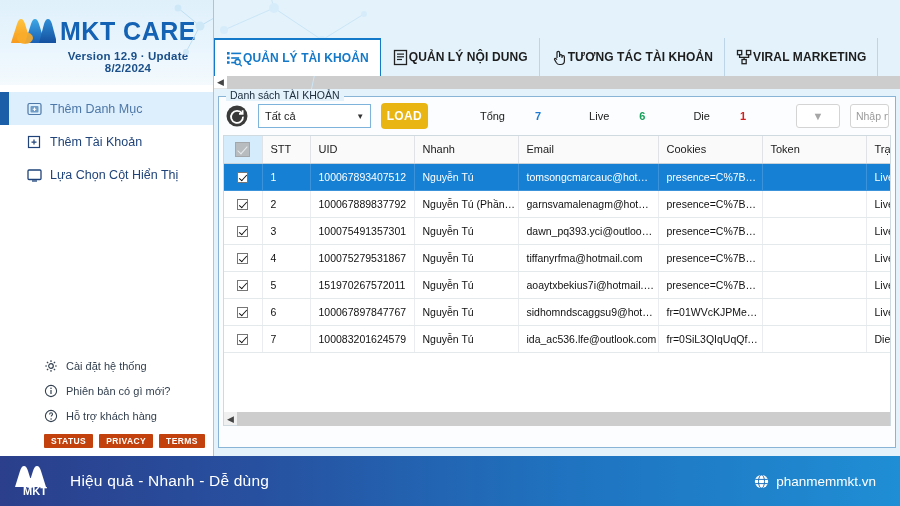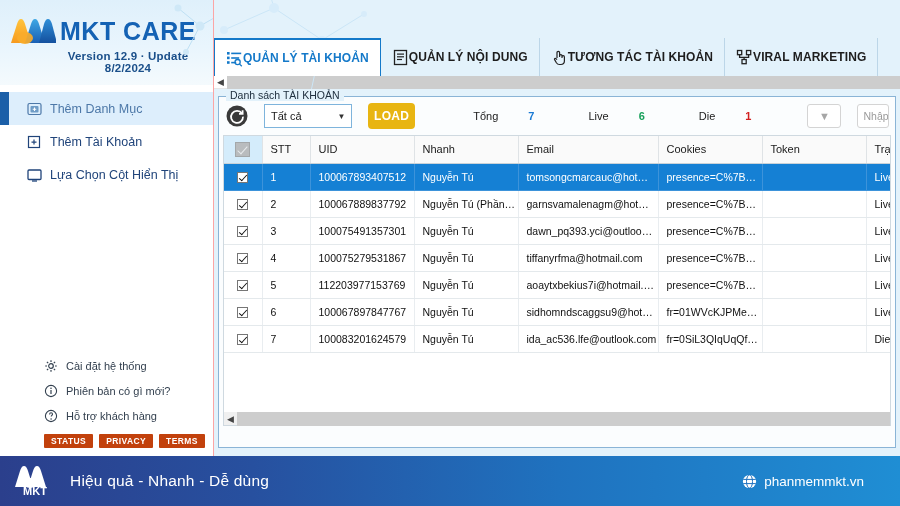--- a/index.html
+++ b/index.html
@@ -162,21 +162,21 @@
     background: #e3f2fb;
     padding: 0 4px;
     font-size: 10.5px;
     color: #20303f;
   }
 
   #toolbar {
     display: flex; align-items: center;
     height: 38px;
     padding: 0 6px;
-    gap: 8px;
+    gap: 2px;
   }
   #refresh-btn { width: 24px; height: 24px; flex:none; margin-right: 7px; cursor:pointer; }
   #filter-select {
     position: relative;
     width: 168px; height: 24px;
     border: 1px solid #7eb4dc;
     background: #fff;
     display: flex; align-items: center;
     padding-left: 6px;
     font-size: 11px; color: #1b1b1b;
@@ -316,21 +316,21 @@
     display: flex; align-items: center;
   }
   #footer-logo { margin-left: 14px; width: 42px; height: 36px; flex: none; }
   #footer-tag {
     margin-left: 14px;
     color: #ffffff;
     font-size: 15.5px;
     letter-spacing: .2px;
   }
   #footer-site {
-    margin-left: auto; margin-right: 36px;
+    margin-left: auto; margin-right: 24px;
     display: flex; align-items: flex-end; gap: 7px;
     color: #ffffff; font-size: 13.5px;
   }
   #footer-site .ico { width: 15px; height: 15px; flex: none; }
 </style>
 </head>
 <body>
 
 <div id="app">
 
@@ -614,21 +614,21 @@
                 <td>100075279531867</td>
                 <td>Nguyễn Tú</td>
                 <td>tiffanyrfma@hotmail.com</td>
                 <td>presence=C%7B%22t3%2...</td>
                 <td></td>
                 <td>Live</td>
               </tr>
               <tr>
                 <td class="cb-col"><span class="cbx checked"></span></td>
                 <td>5</td>
-                <td>112203977153769</td>
+                <td>151970267572011</td>
                 <td>Nguyễn Tú</td>
                 <td>aoaytxbekius7i@hotmail.com</td>
                 <td>presence=C%7B%22t3%2...</td>
                 <td></td>
                 <td>Live</td>
               </tr>
               <tr>
                 <td class="cb-col"><span class="cbx checked"></span></td>
                 <td>6</td>
                 <td>100067897847767</td>

